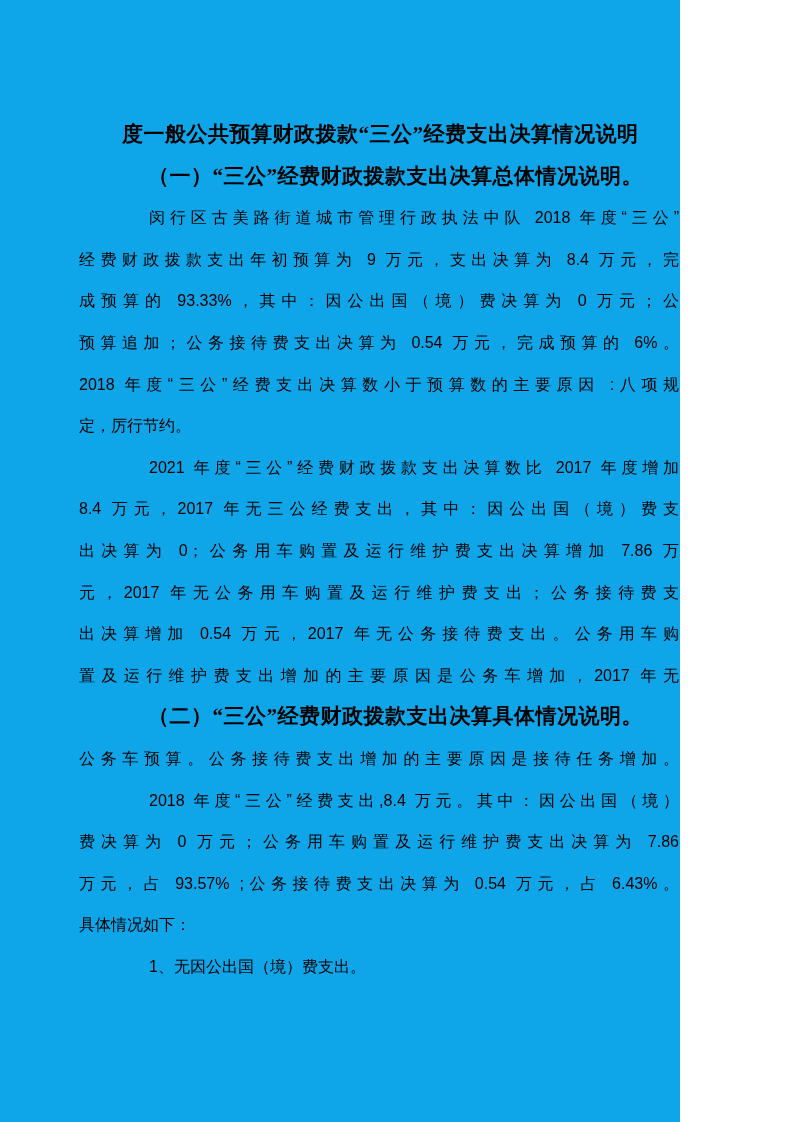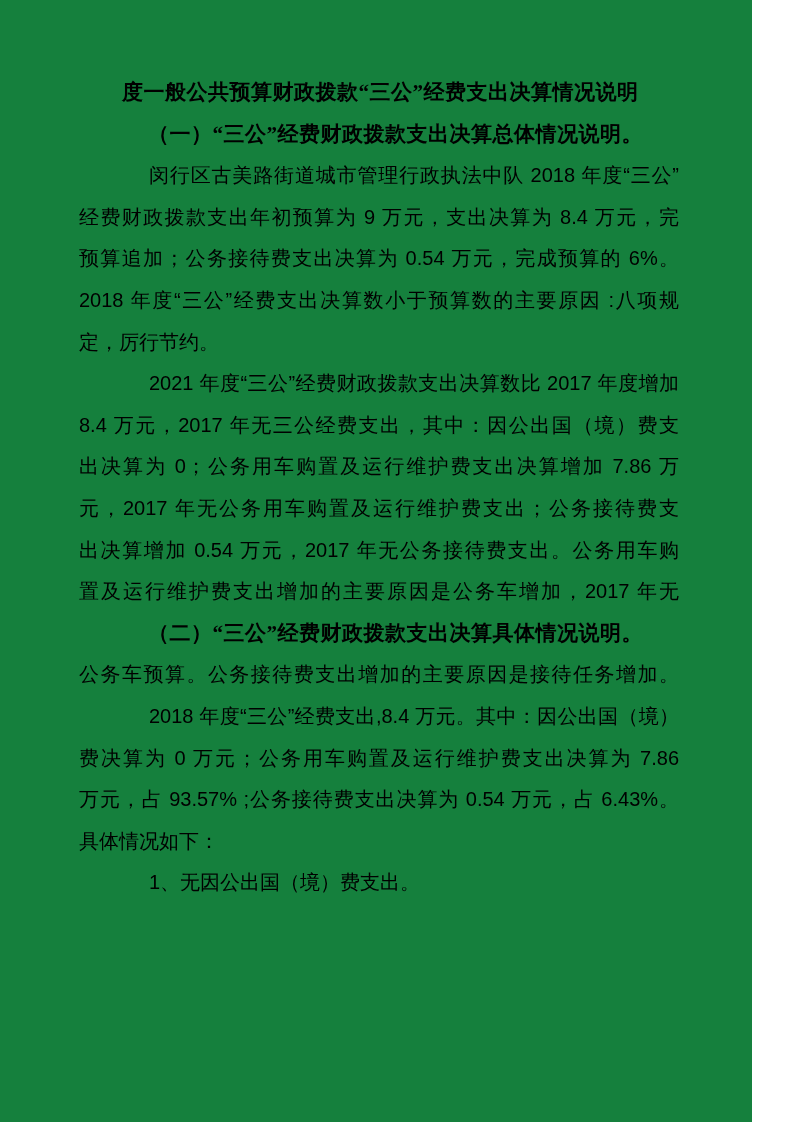--- a/index.html
+++ b/index.html
@@ -2,34 +2,34 @@
 <html><head>
 <meta charset="utf-8">
 <style>
   html, body {
     margin: 0;
     padding: 0;
     background: #ffffff;
   }
   .page {
     position: relative;
-    width: 752px;
+    width: 680px;
     height: 1122px;
-    background: #15803d;
+    background: #0ea5e9;
     color: #000000;
     box-sizing: border-box;
-    padding: 72px 0 0 79px;
+    padding: 114px 0 0 79px;
     overflow: hidden;
   }
   .textcol {
     width: 600px;
   }
   .line {
     font-family: "Liberation Sans", sans-serif;
-    font-size: 20px;
+    font-size: 16px;
     line-height: 41.6px;
     height: 41.6px;
     color: #000000;
     white-space: normal;
     overflow: hidden;
   }
   
   .fill {
     text-align: justify;
     text-align-last: justify;
@@ -50,20 +50,21 @@
 </style>
 </head>
 <body>
 
 <div class="page">
   <div class="textcol">
     <div class="line h1">度一般公共预算财政拨款“三公”经费支出决算情况说明</div>
     <div class="line h2">（一）“三公”经费财政拨款支出决算总体情况说明。</div>
     <div class="line pf fill">闵行区古美路街道城市管理行政执法中队 2018 年度“三公”</div>
     <div class="line fill">经费财政拨款支出年初预算为 9 万元，支出决算为 8.4 万元，完</div>
+    <div class="line fill">成预算的 93.33%，其中：因公出国（境）费决算为 0 万元；公</div>
     <div class="line fill">预算追加；公务接待费支出决算为 0.54 万元，完成预算的 6%。</div>
     <div class="line fill">2018 年度“三公”经费支出决算数小于预算数的主要原因 :八项规</div>
     <div class="line">定，厉行节约。</div>
     <div class="line pf fill">2021 年度“三公”经费财政拨款支出决算数比 2017 年度增加</div>
     <div class="line fill">8.4 万元，2017 年无三公经费支出，其中：因公出国（境）费支</div>
     <div class="line fill">出决算为 0；公务用车购置及运行维护费支出决算增加 7.86 万</div>
     <div class="line fill">元，2017 年无公务用车购置及运行维护费支出；公务接待费支</div>
     <div class="line fill">出决算增加 0.54 万元，2017 年无公务接待费支出。公务用车购</div>
     <div class="line fill">置及运行维护费支出增加的主要原因是公务车增加，2017 年无</div>
     <div class="line h2">（二）“三公”经费财政拨款支出决算具体情况说明。</div>

